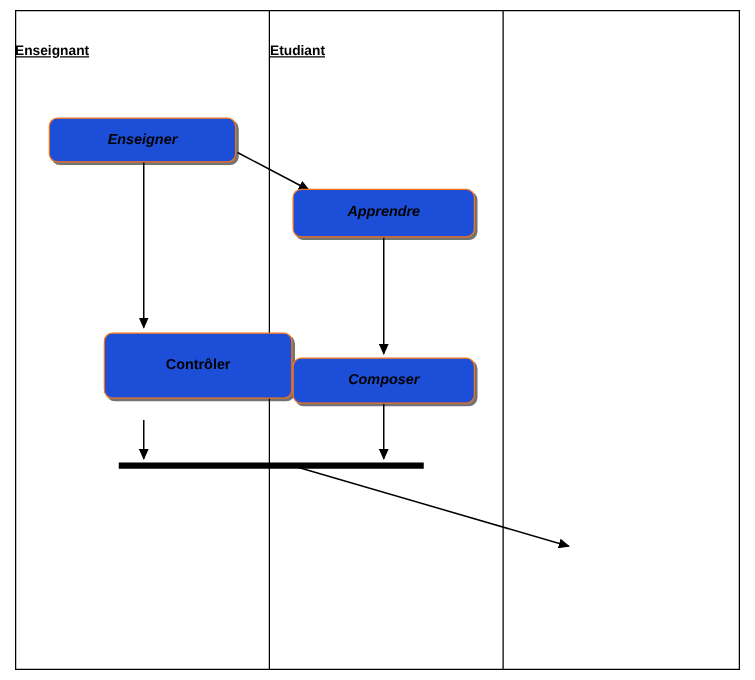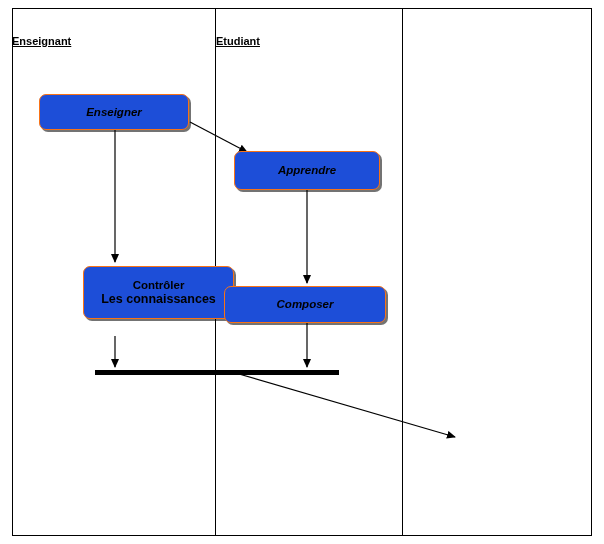--- a/index.html
+++ b/index.html
@@ -120,21 +120,20 @@
   <div class="node" style="left:39px; top:94px; width:150px; height:36px;">
     <div class="label">Enseigner</div>
   </div>
 
   <div class="node" style="left:234px; top:151px; width:146px; height:39px;">
     <div class="label">Apprendre</div>
   </div>
 
   <div class="node plain" style="left:39px; top:266px; width:151px; height:53px;margin-left:44px;">
     <div class="label">Contrôler</div>
-    <div class="label big">Les connaissances</div>
   </div>
 
-  <div class="node" style="left:224px; top:286px; width:162px; height:37px;">
+  <div class="node" style="left:234px; top:286px; width:146px; height:37px;">
     <div class="label">Composer</div>
   </div>
 
 
 </div>
 
 </body></html>

